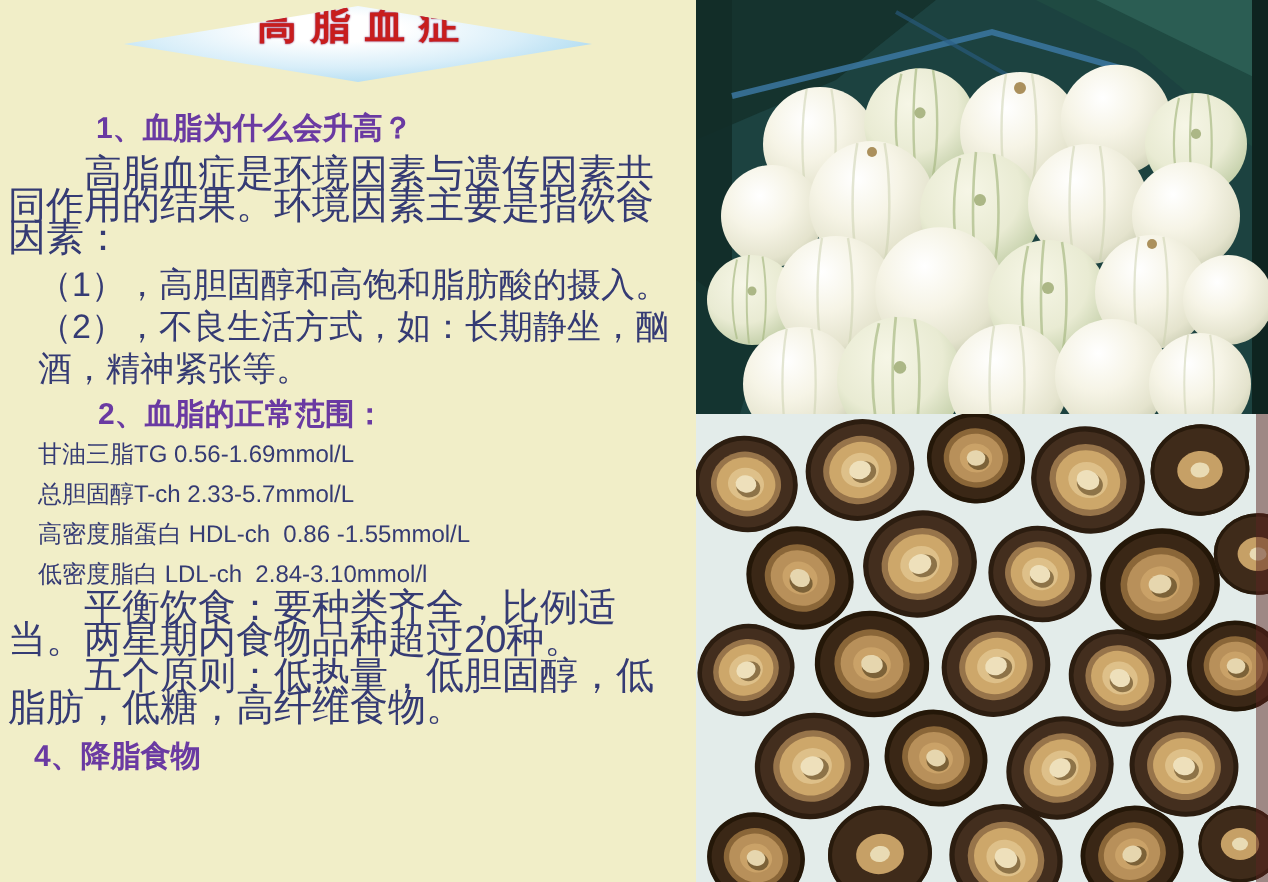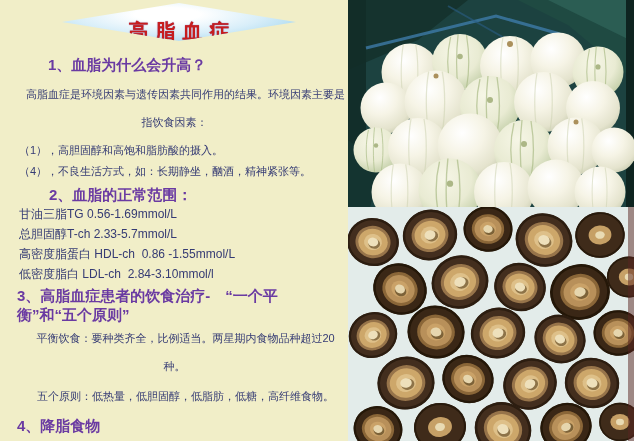--- a/index.html
+++ b/index.html
@@ -6,31 +6,31 @@
   html,body { width:634px; height:441px; overflow:hidden; }
   body { font-family:"Liberation Sans","DejaVu Sans",sans-serif; }
   .page { width:634px; height:441px; display:flex; background:#f1eec8; }
 
   
   .left-panel { width:348px; height:441px; background:#f1eec8; position:relative;
                 overflow:hidden; color:#353b74; flex:none; }
   .banner { width:234px; height:38px; margin:3px 0 0 62px;
             clip-path:polygon(50% 0,100% 50%,50% 100%,0 50%);
             background:radial-gradient(ellipse at 45% 30%, #ffffff 18%, #d8eef9 52%, #8ccbe9 100%);
-            display:flex; align-items:flex-end; justify-content:center; }
+            display:flex; align-items:flex-start; justify-content:center; }
   .banner-text { font-size:20px; font-weight:bold; color:#c81d1d;
                  letter-spacing:7px; text-indent:7px; line-height:1;
                  text-shadow:0 0 1px #7a1a5a; }
   .sec-h { font-size:15px; font-weight:bold; color:#6a3aa2; line-height:19px;
            padding:0 12px 0 17px; white-space:pre-wrap; }
   .h1 { margin-top:14px;padding-left:48px; }
-  .para { font-size:11px; line-height:28px; margin:6px 3px 0 4px;
-          text-indent:2em; white-space:pre-wrap;text-align:center; }
+  .para { font-size:19px; line-height:16px; margin:6px 3px 0 4px;
+          text-indent:2em; white-space:pre-wrap; }
   .cause-list { margin-top:4px; }
-  .cause { font-size:11px; line-height:21px; margin-left:19px; }
+  .cause { font-size:17px; line-height:21px; margin-left:19px; }
   .h2 { margin-top:3px;margin-left:32px; }
   .lab-list { margin-top:0; }
   .lab { font-size:12px; line-height:20px; margin-left:19px; white-space:pre-wrap; }
   .h3 { margin-top:2px; }
   .p-balance { margin-top:0; }
   .p-five { margin-top:2px; }
   .h4 { margin-top:6px; }
 
   
   .right-panel { width:286px; height:441px; flex:none; display:flex; flex-direction:column; }
@@ -47,33 +47,32 @@
     <div class="banner">
       <span class="banner-text">高脂血症</span>
     </div>
 
     <div class="sec-h h1">1、血脂为什么会升高？</div>
 
     <p class="para">高脂血症是环境因素与遗传因素共同作用的结果。环境因素主要是指饮食因素：</p>
 
     <div class="cause-list">
       <p class="cause">（1），高胆固醇和高饱和脂肪酸的摄入。</p>
-      <p class="cause">（4），不良生活方式，如：长期静坐，酗酒，精神紧张等。</p>
+      <p class="cause">（2），不良生活方式，如：长期静坐，酗酒，精神紧张等。</p>
     </div>
 
     <div class="sec-h h2">2、血脂的正常范围：</div>
 
     <div class="lab-list">
       <p class="lab">甘油三脂TG 0.56-1.69mmol/L</p>
       <p class="lab">总胆固醇T-ch 2.33-5.7mmol/L</p>
       <p class="lab">高密度脂蛋白 HDL-ch  0.86 -1.55mmol/L</p>
       <p class="lab">低密度脂白 LDL-ch  2.84-3.10mmol/l</p>
     </div>
 
-    <div class="sec-h h3">3、高脂血症患者的饮食治疗-　“一个平衡”和“五个原则”</div>
 
     <p class="para p-balance">平衡饮食：要种类齐全，比例适当。两星期内食物品种超过20种。</p>
     <p class="para p-five">五个原则：低热量，低胆固醇，低脂肪，低糖，高纤维食物。</p>
 
     <div class="sec-h h4">4、降脂食物</div>
   </div>
 
   <div class="right-panel">
 
     <figure>

